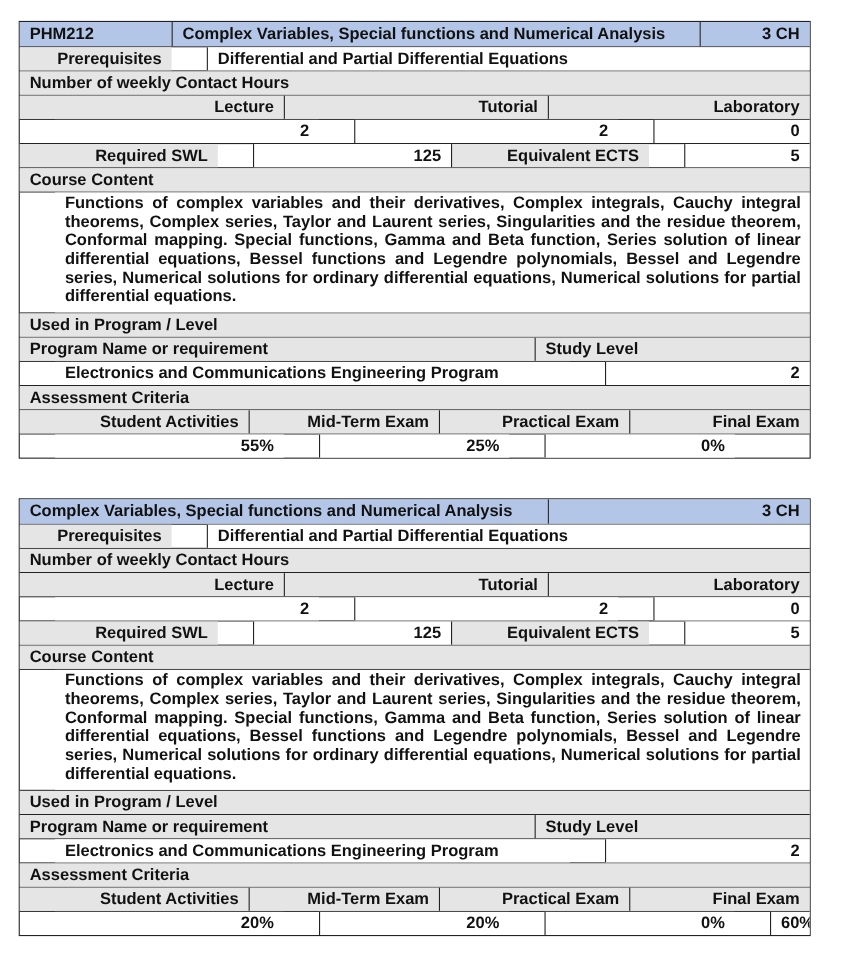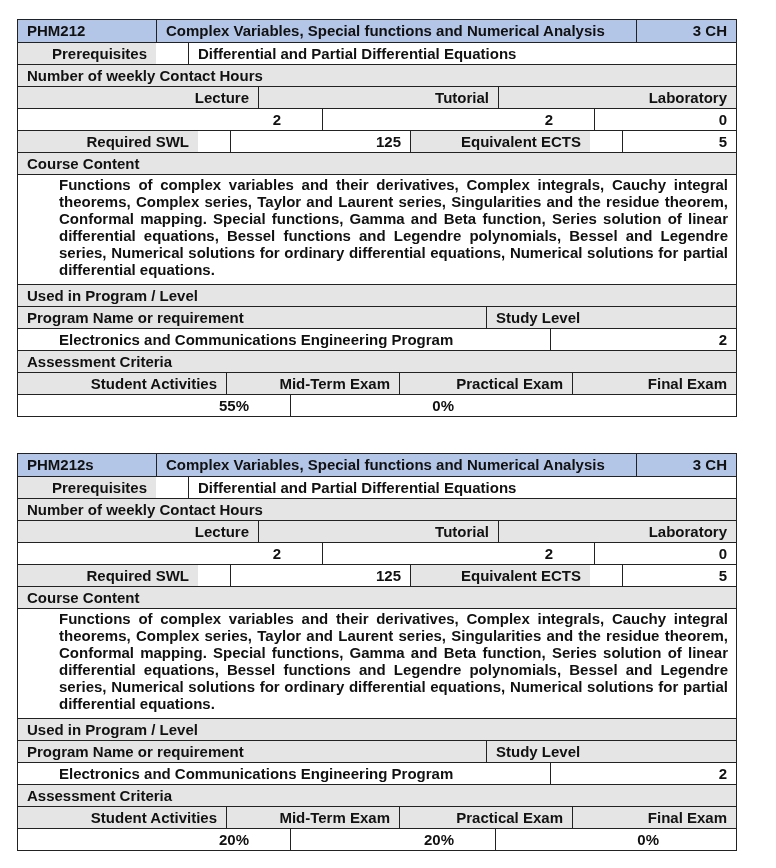--- a/index.html
+++ b/index.html
@@ -71,27 +71,27 @@
     <div class="cell g" style="flex:1">Assessment Criteria</div>
   </div>
   <div class="row">
     <div class="cell g c" style="width:208px">Student Activities</div>
     <div class="cell g c" style="width:173px">Mid-Term Exam</div>
     <div class="cell g c" style="width:173px">Practical Exam</div>
     <div class="cell g c" style="flex:1">Final Exam</div>
   </div>
   <div class="row">
     <div class="cell w c" style="width:208px">55%</div>
+    <div class="cell w c" style="width:173px">25%</div>
     <div class="cell w c" style="width:173px">0%</div>
   </div>
 </div>
 
 <div class="tbl" id="course-2">
   <div class="row">
-    <div class="cell b" style="width:138px">PHM212s</div>
     <div class="cell b" style="width:480px">Complex Variables, Special functions and Numerical Analysis</div>
     <div class="cell b c" style="flex:1">3 CH</div>
   </div>
   <div class="row">
     <div class="cell g c" style="width:138px">Prerequisites</div>
     <div class="cell w" style="flex:1">Differential and Partial Differential Equations</div>
   </div>
   <div class="row">
     <div class="cell g" style="flex:1">Number of weekly Contact Hours</div>
   </div>
@@ -134,14 +134,15 @@
   <div class="row">
     <div class="cell g c" style="width:208px">Student Activities</div>
     <div class="cell g c" style="width:173px">Mid-Term Exam</div>
     <div class="cell g c" style="width:173px">Practical Exam</div>
     <div class="cell g c" style="flex:1">Final Exam</div>
   </div>
   <div class="row">
     <div class="cell w c" style="width:208px">20%</div>
     <div class="cell w c" style="width:173px">20%</div>
     <div class="cell w c" style="width:173px">0%</div>
+    <div class="cell w c" style="flex:1">60%</div>
   </div>
 </div>
 
 </body></html>

